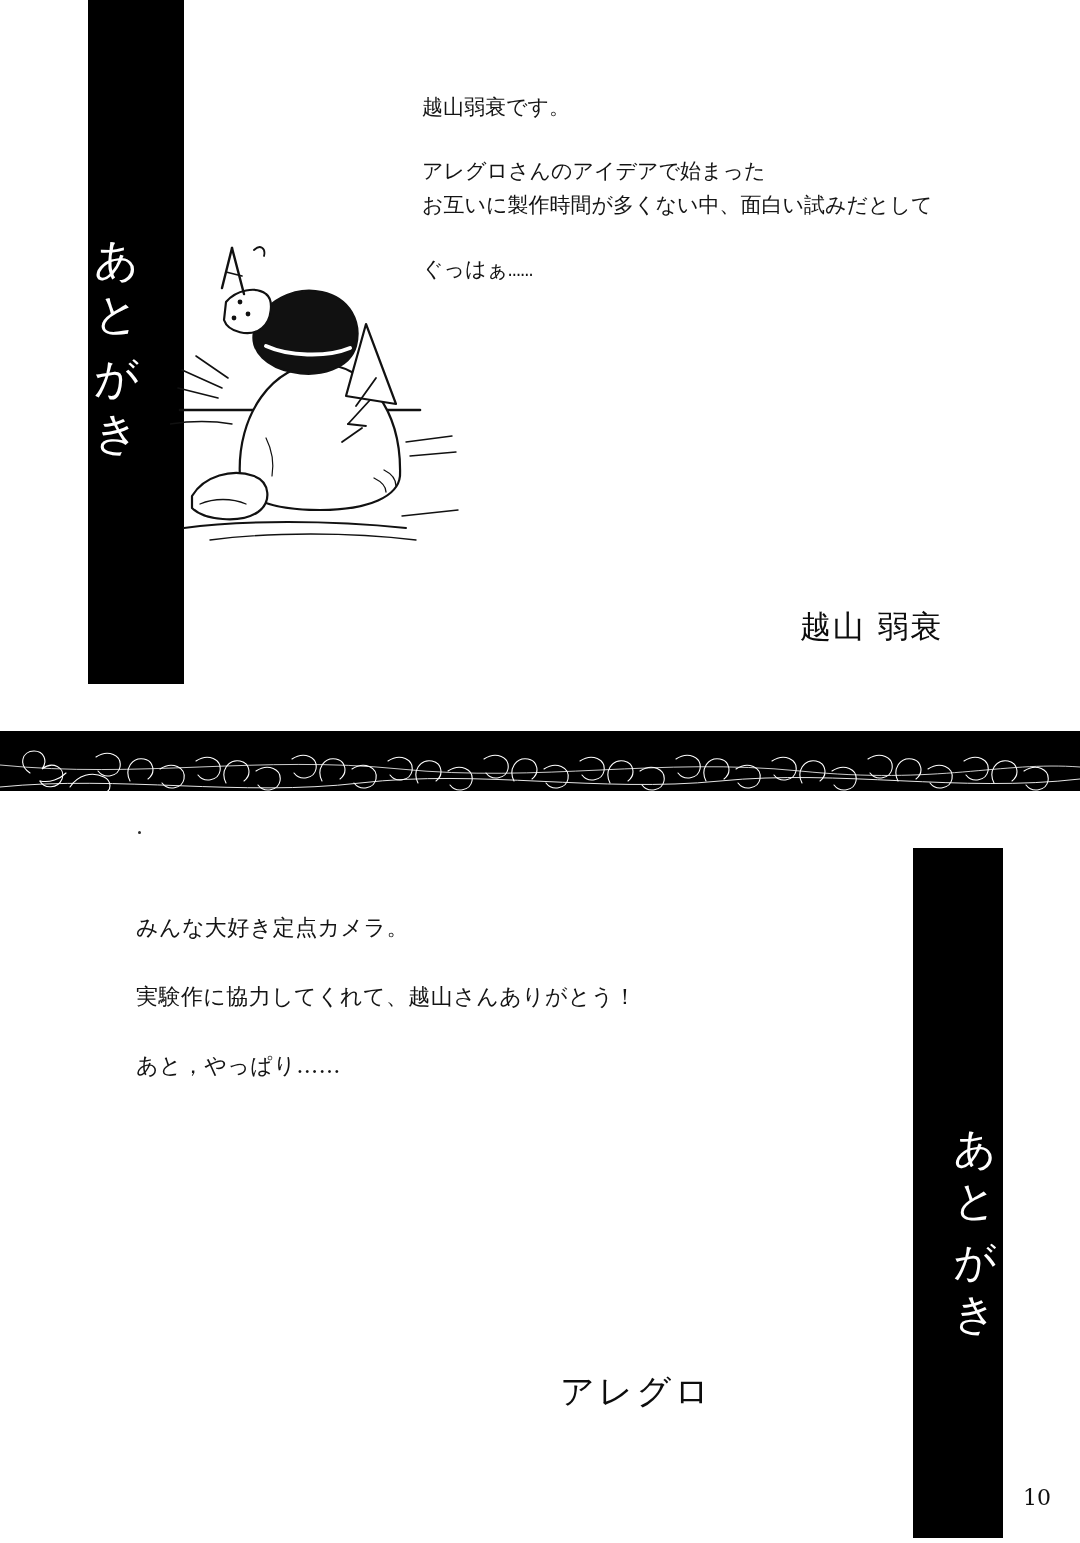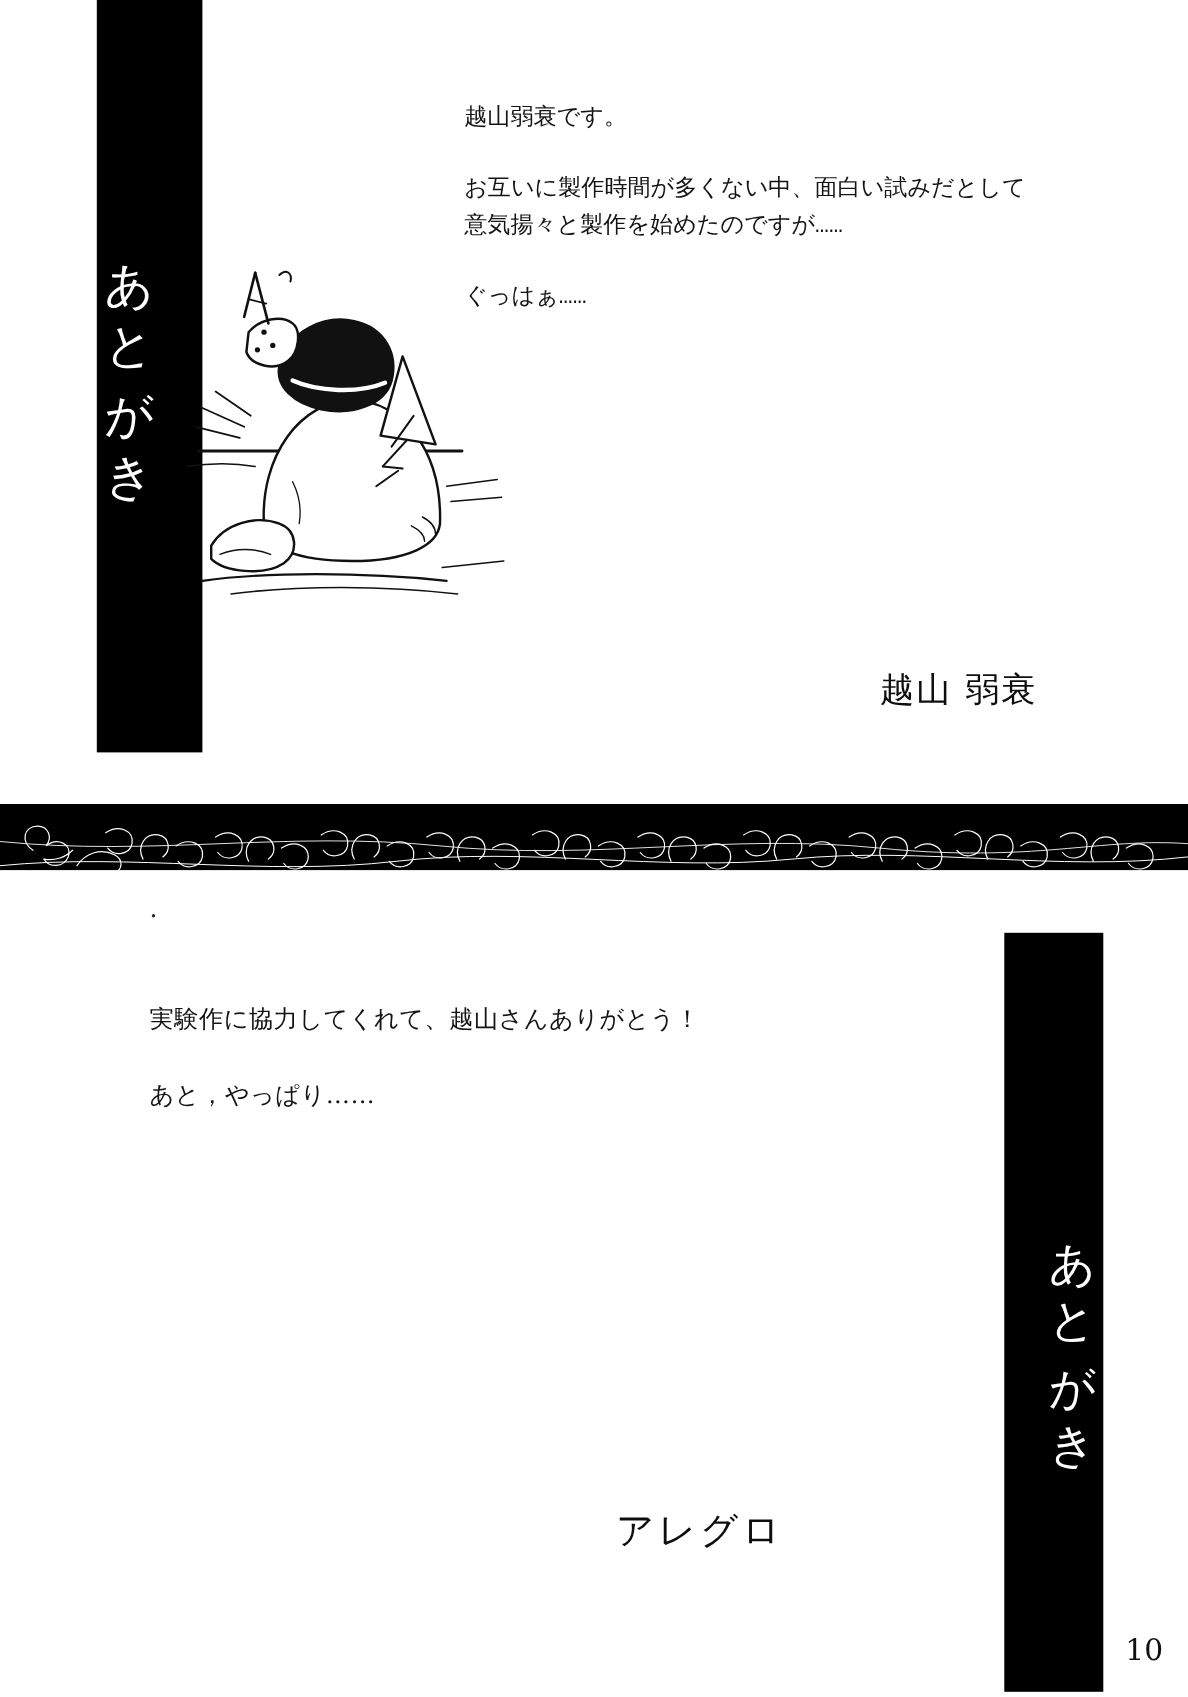--- a/index.html
+++ b/index.html
@@ -143,21 +143,21 @@
     letter-spacing: 0.1em;
     font-family: "DejaVu Serif", "Liberation Serif", serif;
     color: #0d0d0d;
     text-align: right;
   }
 
   #page-number {
     position: absolute;
     left: 1023px;
     top: 694px;
-    font-size: 27px;
+    font-size: 22px;
     font-family: "DejaVu Serif", "Liberation Serif", serif;
     color: #111111;
   }
 
   
   .speck {
     position: absolute;
     width: 3px; height: 3px;
     background: #2a2a2a;
     border-radius: 50%;
@@ -217,22 +217,22 @@
         <path d="M232 288 L288 282" stroke-width="1.4"></path>
       </g>
     </svg>
   </div>
 
   <div id="top-text">
     <p>
       <span class="ln">越山弱衰です。</span>
     </p>
     <p>
+      <span class="ln">アレグロさんのアイデアで始まった</span>
       <span class="ln">お互いに製作時間が多くない中、面白い試みだとして</span>
-      <span class="ln">意気揚々と製作を始めたのですが……</span>
     </p>
     <p>
     </p>
     <p class="tight">
       <span class="ln">ぐっはぁ……</span>
     </p>
   </div>
 
   <div id="top-signature">越山 弱衰</div>
 </div>
@@ -284,20 +284,21 @@
   </svg>
 </div>
 
 <div id="bottom-section">
 
   <div class="speck" style="left:138px; top:40px;"></div>
 
   <div class="vbanner" id="bottom-banner">あとがき</div>
 
   <div id="bottom-text">
+    <p>みんな大好き定点カメラ。</p>
     <p>実験作に協力してくれて、越山さんありがとう！</p>
     <p>あと，やっぱり……</p>
   </div>
 
 
   <div id="bottom-signature">アレグロ</div>
 
   <div id="page-number">10</div>
 </div>
 

